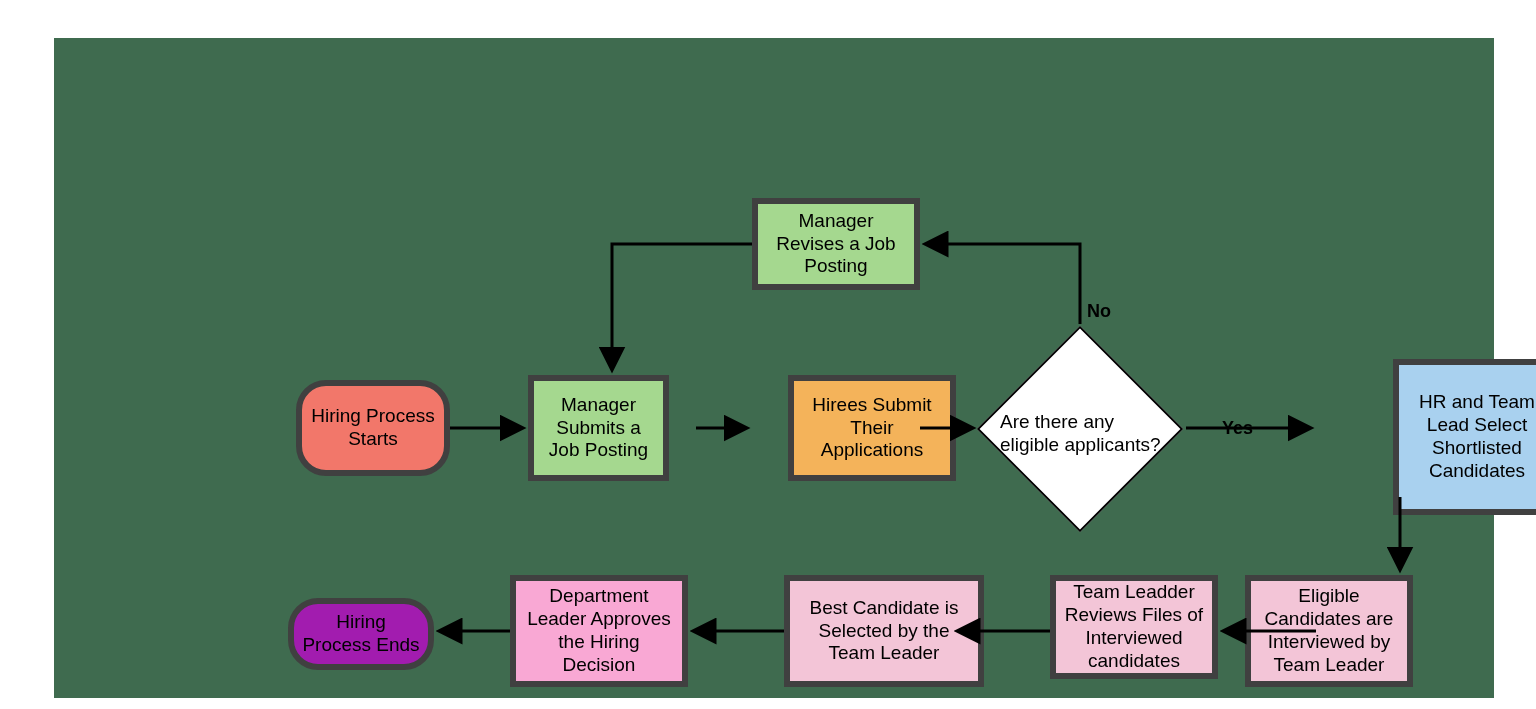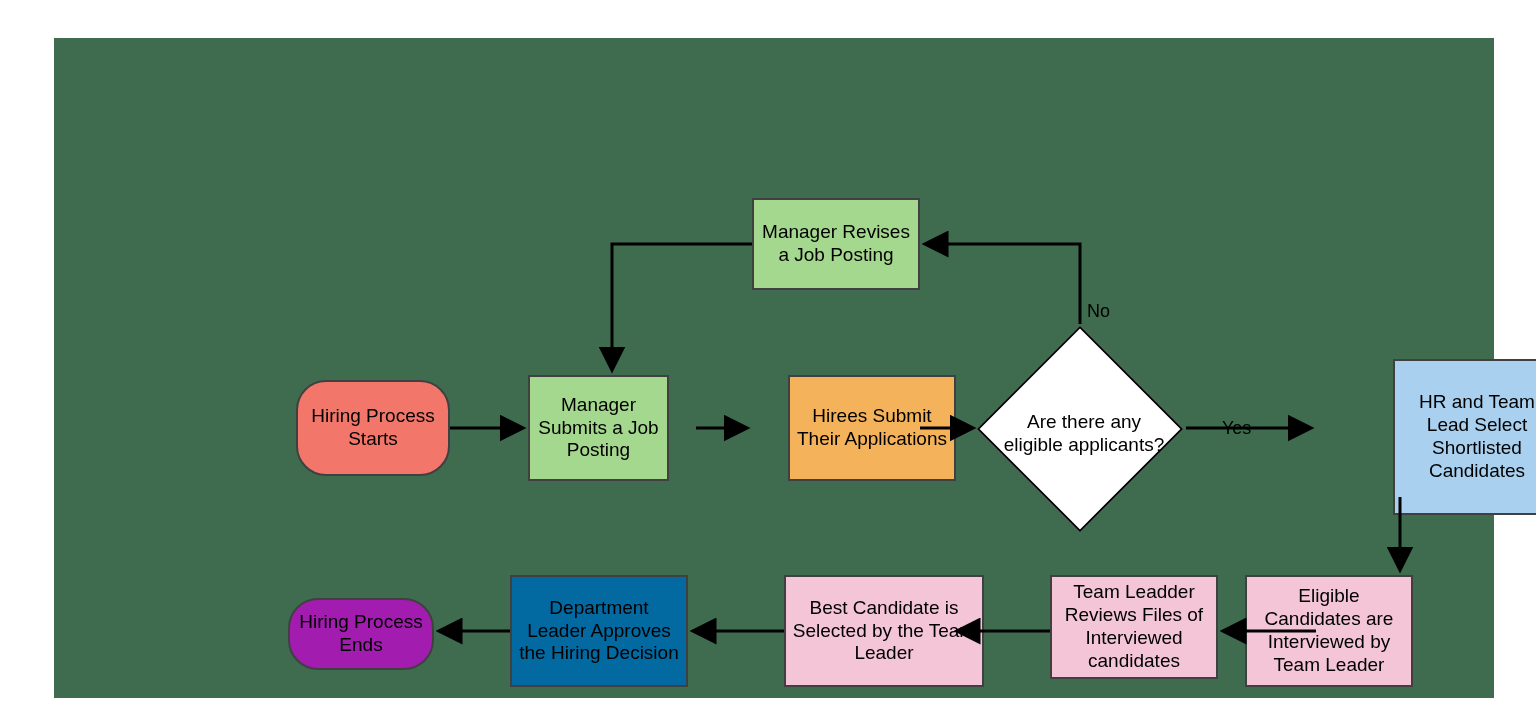--- a/index.html
+++ b/index.html
@@ -1,29 +1,29 @@
 <!DOCTYPE html>
 <html><head>
 <meta charset="utf-8">
 <style>
   html,body{margin:0;padding:0;background:#fff;font-family:Arial,Helvetica,sans-serif}
   .outer{width:1536px;height:709px;position:relative}
   .bg{position:absolute;left:54px;top:38px;width:1440px;height:660px;background:#3f6b4f}
-  .node{position:absolute;box-sizing:border-box;border:2px solid #404040;display:flex;align-items:center;justify-content:center;text-align:center;font-size:19px;line-height:1.2;padding:6px}
+  .node{position:absolute;box-sizing:border-box;border:6px solid #404040;display:flex;align-items:center;justify-content:center;text-align:center;font-size:19px;line-height:1.2;padding:6px}
   .terminator{border-radius:30px}
   .start{background:#f2776a}
   .end{background:#a21caf}
   .green{background:#a5d88f}
   .orange{background:#f4b35a}
   .blue{background:#a9d1ef}
   .pink{background:#f3c5d7}
-  .grey{background:#0369a1}
+  .grey{background:#f9a8d4}
   .diamond{position:absolute;background:#fff;border:2px solid #000;transform:rotate(45deg);box-sizing:border-box}
-  .diamond-label{position:absolute;display:flex;align-items:center;justify-content:center;text-align:center;font-size:19px;line-height:1.2;padding:4px}
-  .edge-label{position:absolute;font-size:18px;font-weight:normal;color:#000}
+  .diamond-label{position:absolute;display:flex;align-items:center;justify-content:center;text-align:left;font-size:19px;line-height:1.2;padding:4px}
+  .edge-label{position:absolute;font-size:18px;font-weight:bold;color:#000}
   svg.arrows{position:absolute;left:0;top:0;width:1536px;height:709px;pointer-events:none}
 </style>
 </head>
 <body>
 
 <div class="outer">
   <div class="bg"></div>
 
   <div class="node terminator start" style="left:296px;top:380px;width:154px;height:96px">
     <span>Hiring Process Starts</span>

